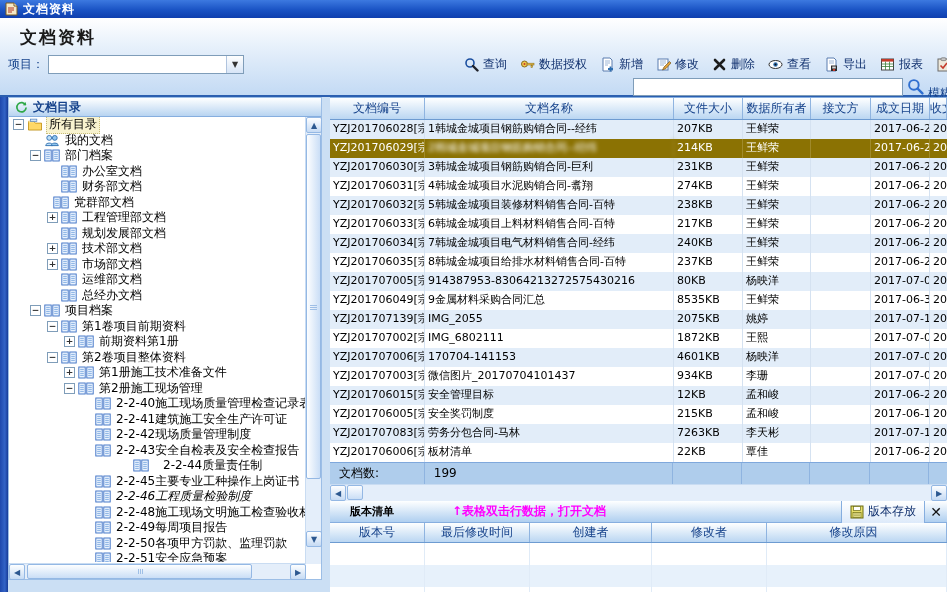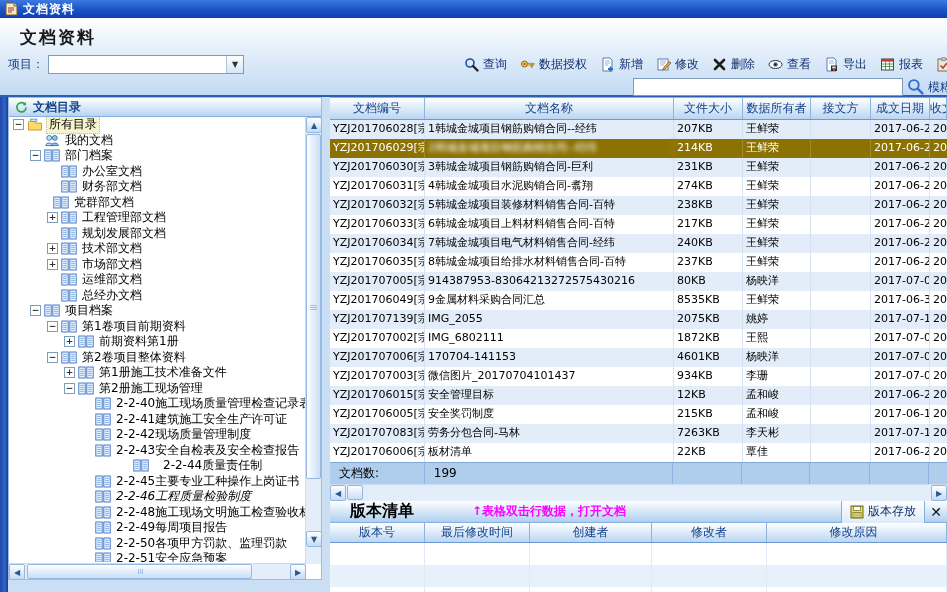--- a/index.html
+++ b/index.html
@@ -26,21 +26,21 @@
   .combo-btn { width:17px; background:linear-gradient(180deg,#FEFEFE,#D7E5F7); border-left:1px solid #B0C4DE;
     font-size:8px; color:#333; display:flex; align-items:center; justify-content:center; cursor:default; }
 
   .toolbar { position:absolute; right:-4px; top:0; height:26px; display:flex; align-items:center; gap:3px; }
   .tbtn { display:flex; align-items:center; gap:4px; padding:2px 5px; color:#10306E; font-size:12px; cursor:default; white-space:nowrap; }
   .tbtn svg { width:15px; height:15px; }
 
   .search-row { position:absolute; left:0; top:59px; width:947px; height:20px; }
   .quick-search { position:absolute; left:633px; top:1px; width:270px; height:18px; border:1px solid #7F9DB9; background:#FFF; font-size:11px; padding:0 3px; }
   .search-icon2 { position:absolute; left:907px; top:1px; width:17px; height:17px; }
-  .fuzzy { position:absolute; left:928px; top:2px; width:19px; overflow:hidden; white-space:nowrap; color:#15428B;text-align:right; }
+  .fuzzy { position:absolute; left:928px; top:8px; width:19px; overflow:hidden; white-space:nowrap; color:#15428B;text-align:right; }
 
   .leftstrip { position:absolute; left:0; top:18px; width:8px; height:574px;
     background:linear-gradient(90deg,#1E48AC,#3263C6 60%,#173B97); }
 
   
   .panel-header { height:19px; background:linear-gradient(180deg,#FEFFFF,#B8D4F1);
     border-bottom:1px solid #86AEDF; display:flex; align-items:center; gap:5px; padding-left:6px;
     color:#15428B; font-weight:bold; }
 
   
@@ -82,21 +82,21 @@
   .sel .cell-name { filter:blur(2.2px); color:#FFFFFF; }
   .c0{width:95px;} .c1{width:249px;} .c2{width:69px;} .c3{width:68px;} .c4{width:60px;} .c5{width:59px;} .c6{flex:1;}
   .tfoot { display:flex; height:22px; background:#AFCDEC; border-top:1px solid #7FA8DC; font-size:12px; line-height:21px; }
   .tfoot .tc { padding:0 9px; border-right:1px solid #8FB4E0; }
   .table-hscroll { position:relative; height:17px; background:#E4EEFA; border-top:1px solid #C9DCF2; }
 
   
   .version-panel { position:absolute; left:330px; top:501px; width:617px; height:91px; background:#FFF; }
   .vtitle { height:22px; background:linear-gradient(180deg,#FEFFFF,#AFCFF0); border-bottom:1px solid #86AEDF;
     display:flex; align-items:center; }
-  .vtitle .vt-label { font-weight:bold; font-size:16px; margin-left:20px; }
+  .vtitle .vt-label { font-weight:bold; font-size:11px; margin-left:20px; }
   .vtitle .vt-hint { color:#FF00FF; font-weight:bold; font-size:12px; margin-left:58px; }
   .vstore { margin-left:auto; display:flex; align-items:center; gap:4px; height:22px; padding:0 8px;
     border-left:1px solid #86AEDF; border-right:1px solid #86AEDF; background:linear-gradient(180deg,#FFFFFF,#DDEAFA);
     color:#10306E; cursor:default; }
   .vclose { width:22px; height:22px; display:flex; align-items:center; justify-content:center;
     font-weight:bold; font-size:14px; color:#111; cursor:default; }
   .vhead { display:flex; height:20px; background:linear-gradient(180deg,#FEFFFF,#BAD6F2); border-bottom:1px solid #6D9BD1;align-items:flex-end; }
   .vhead .hc { color:#15428B; text-align:center; line-height:19px; border-right:1px solid #8FB4E0; overflow:hidden; white-space:nowrap; }
   .vrow { display:flex; height:22px; }
   .vrow.alt { background:#E7F1FB; }

